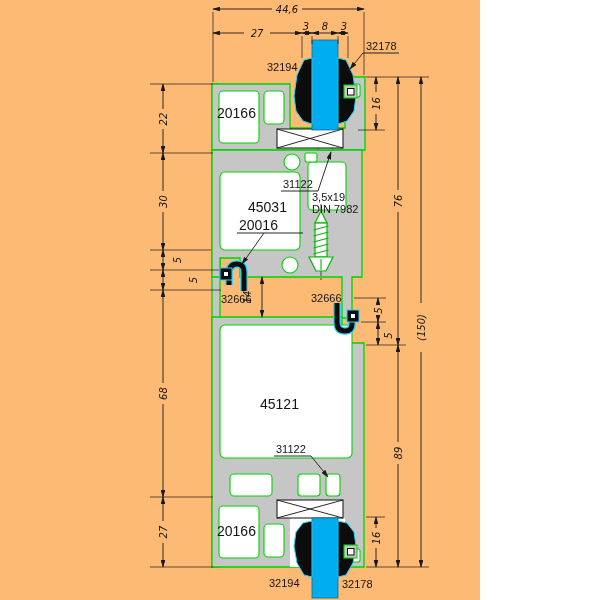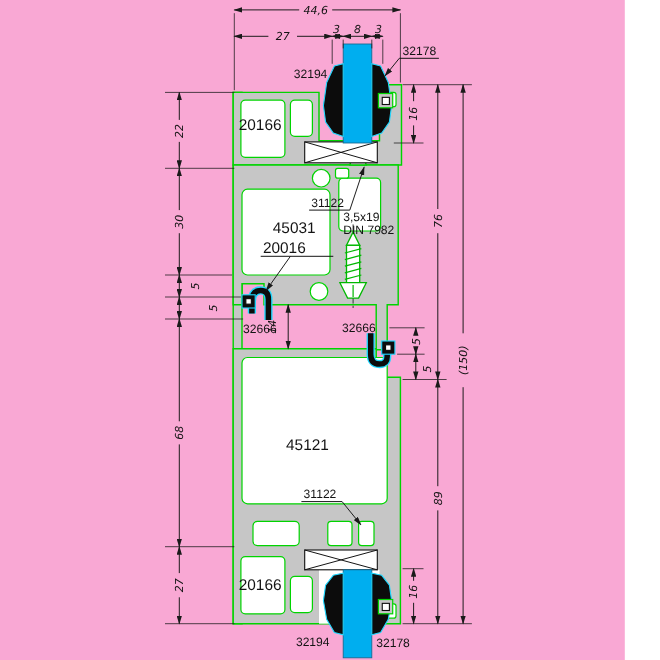--- a/index.html
+++ b/index.html
@@ -1,16 +1,16 @@
 <!DOCTYPE html>
 <html><head>
 <meta charset="utf-8">
 <style>
   html,body{margin:0;padding:0;background:#fff;}
-  .stage{width:568px;height:600px;position:relative;background:#f9a8d4;overflow:hidden;}
+  .stage{width:480px;height:600px;position:relative;background:#fdba74;overflow:hidden;}
   svg{display:block;}
   text{font-family:"Liberation Sans",sans-serif;fill:#141414;}
   .dim{font-family:"DejaVu Sans",sans-serif;font-style:italic;font-size:10px;fill:#141414;}
   .lbl{font-size:11px;}
   .lblbig{font-size:14px;}
   .dl{stroke:#1a1a1a;stroke-width:0.9;fill:none;}
   .ext{stroke:#1a1a1a;stroke-width:0.7;fill:none;}
   .alu{fill:#c6c6c6;stroke:#00d400;stroke-width:1.3;}
   .cham{fill:#ffffff;stroke:#00d400;stroke-width:1.1;}
   .gasket{fill:#0c0c0c;stroke:#21d8ff;stroke-width:1;}

